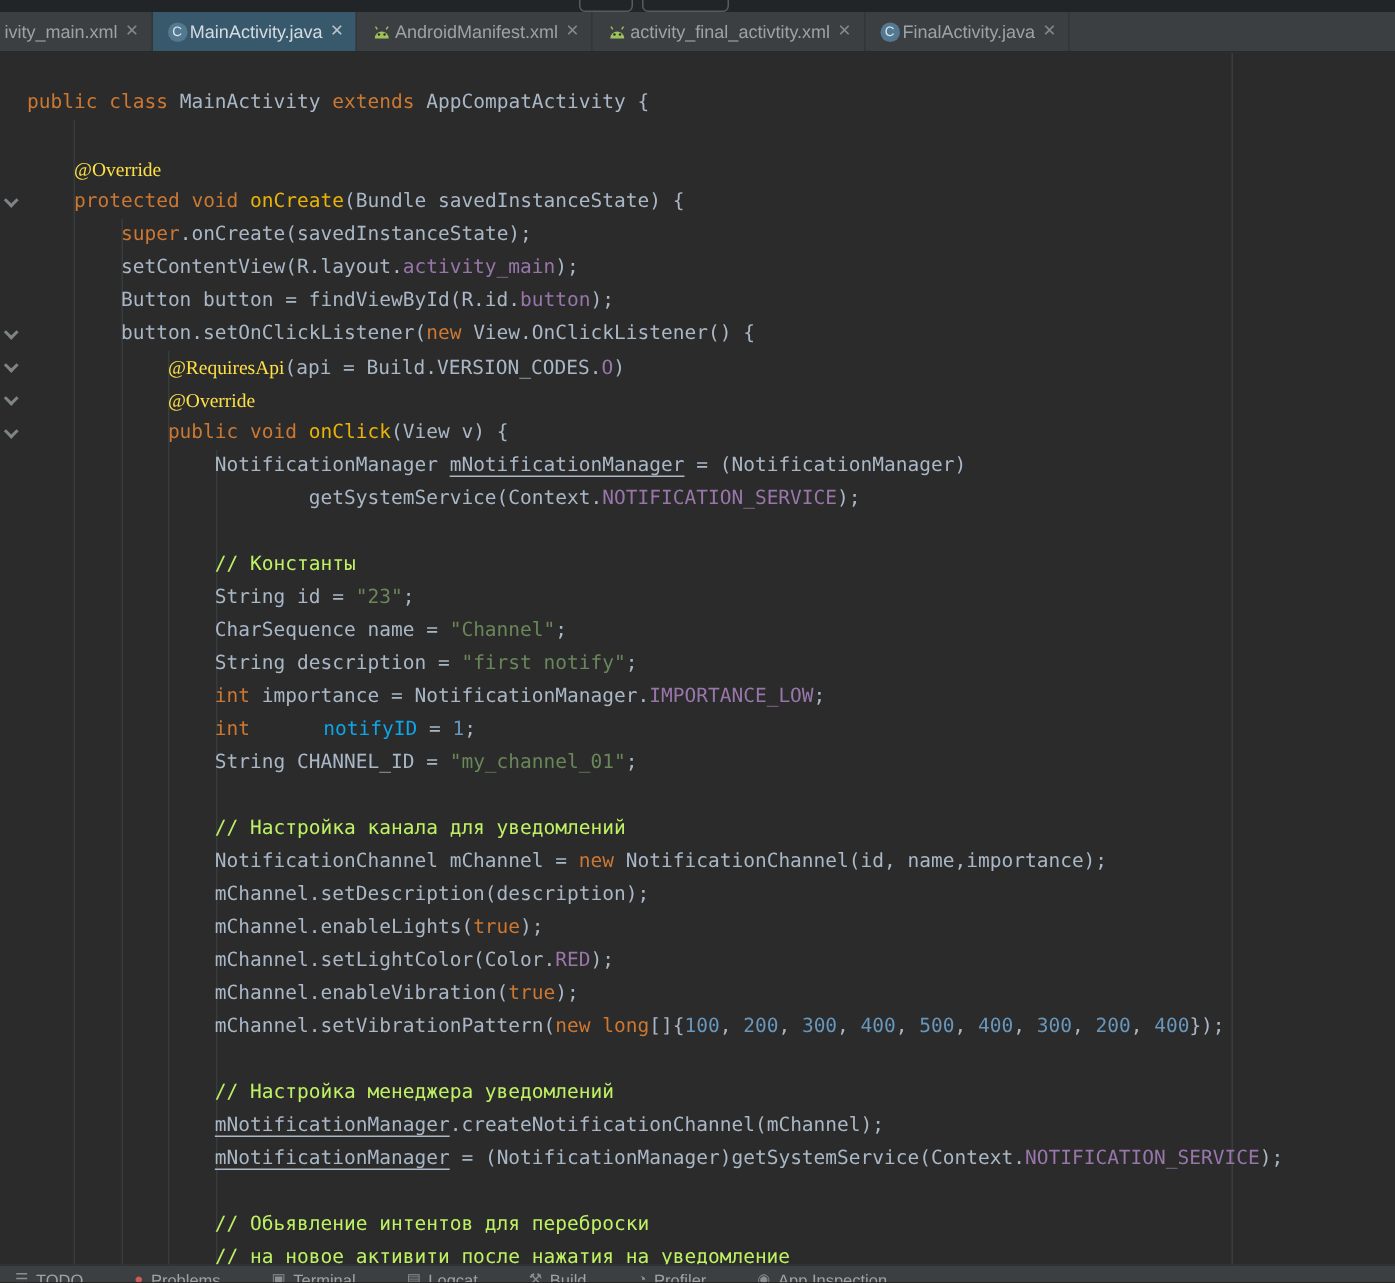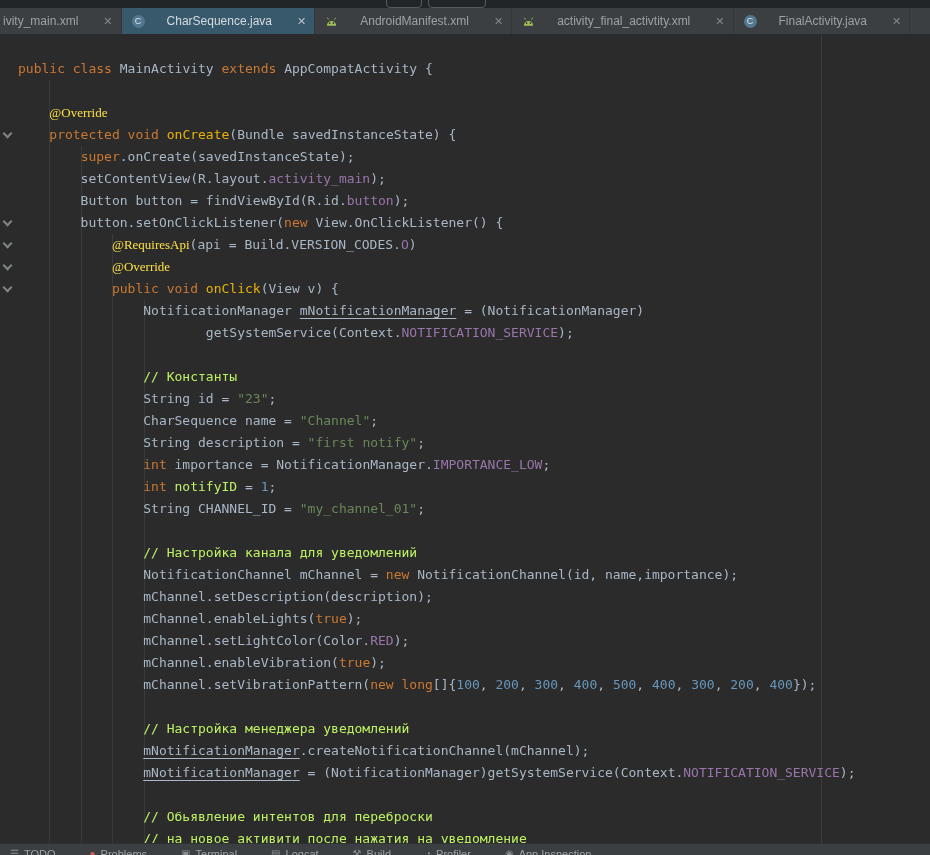--- a/index.html
+++ b/index.html
@@ -8,21 +8,21 @@
 
   
   .topstrip{position:absolute;top:0;left:0;right:0;height:8px;background:#222527;overflow:hidden;}
   .cutbtn{position:absolute;top:-8px;height:14px;border:1px solid #585b5d;border-radius:4px;background:transparent;}
   .cutbtn.b1{left:386px;width:34px;}
   .cutbtn.b2{left:428px;width:56px;}
 
   
   .tabbar{position:absolute;top:8px;left:0;right:0;height:26px;background:#3c3f41;
           border-bottom:1px solid #282b2d;display:flex;align-items:stretch;}
-  .tab{display:flex;align-items:center;gap:22px;padding:0 8px 0 10px;font-size:12px;color:#9da2a8;
+  .tab{display:flex;align-items:center;gap:2px;padding:0 8px 0 10px;font-size:12px;color:#9da2a8;
        border-right:1px solid #333638;white-space:nowrap;cursor:default;}
   .tab:first-child{padding-left:3px;}
   .tab.active{background:#37596b;color:#d5dce2;}
   .tclose{font-size:11px;color:#84888b;margin-left:3px;line-height:1;}
   .tab.active .tclose{color:#b9c2c9;}
   .cicon{display:inline-block;width:13px;height:13px;border-radius:50%;background:#53788f;
          color:#d7e7f1;font-size:9px;line-height:13px;text-align:center;flex:0 0 auto;}
   .aicon{display:inline-flex;flex:0 0 auto;align-items:center;}
 
   
@@ -38,21 +38,21 @@
         font-family:"DejaVu Sans Mono",monospace;font-size:13px;line-height:22px;white-space:pre;}
   .code-line{height:22px;}
   .tok-d{color:#a9b7c6;}
   .tok-k{color:#cc7832;}
   .tok-s{color:#6a8759;}
   .tok-n{color:#6897bb;}
   .tok-c{color:#bef264;text-align:right;}
   .tok-a{color:#fde047;font-family:Liberation Serif, serif;}
   .tok-m{color:#eab308;}
   .tok-f{color:#9876aa;}
-  .tok-g{color:#bef264;}
+  .tok-g{color:#0ea5e9;margin-left:41px;}
   .tok-u{color:#a9b7c6;text-decoration:underline;text-underline-offset:3px;text-decoration-color:#a9b7c6;}
 
   
   .statusbar{position:absolute;left:0;right:0;bottom:0;height:10px;background:#3c3f41;
              border-top:1px solid #2e3032;overflow:hidden;display:flex;gap:34px;
              padding:1px 0 0 10px;}
   .sb-item{display:flex;align-items:center;gap:5px;height:18px;font-size:11px;color:#9ea3a7;white-space:nowrap;}
   .sb-icon{font-size:10px;color:#8a8e91;line-height:1;}
   .sb-icon.problems{color:#cf5b56;}
 </style>
@@ -66,21 +66,21 @@
     <div class="cutbtn b2"></div>
   </div>
 
   <div class="tabbar" id="tabbar">
       <div class="tab">
         <span>ivity_main.xml</span>
         <span class="tclose">✕</span>
       </div>
       <div class="tab active">
         <span class="cicon">C</span>
-        <span>CharSequence.java</span>
+        <span>MainActivity.java</span>
         <span class="tclose">✕</span>
       </div>
       <div class="tab">
         <span class="aicon">
           <svg width="13" height="11" viewBox="0 0 14 11">
             <path d="M2 10 a5 5 0 0 1 10 0 z" fill="#9fc15c"></path>
             <line x1="3.8" y1="3.4" x2="2.5" y2="1.4" stroke="#9fc15c" stroke-width="1"></line>
             <line x1="10.2" y1="3.4" x2="11.5" y2="1.4" stroke="#9fc15c" stroke-width="1"></line>
             <circle cx="5" cy="7.2" r="0.9" fill="#2b2b2b"></circle>
             <circle cx="9" cy="7.2" r="0.9" fill="#2b2b2b"></circle>

